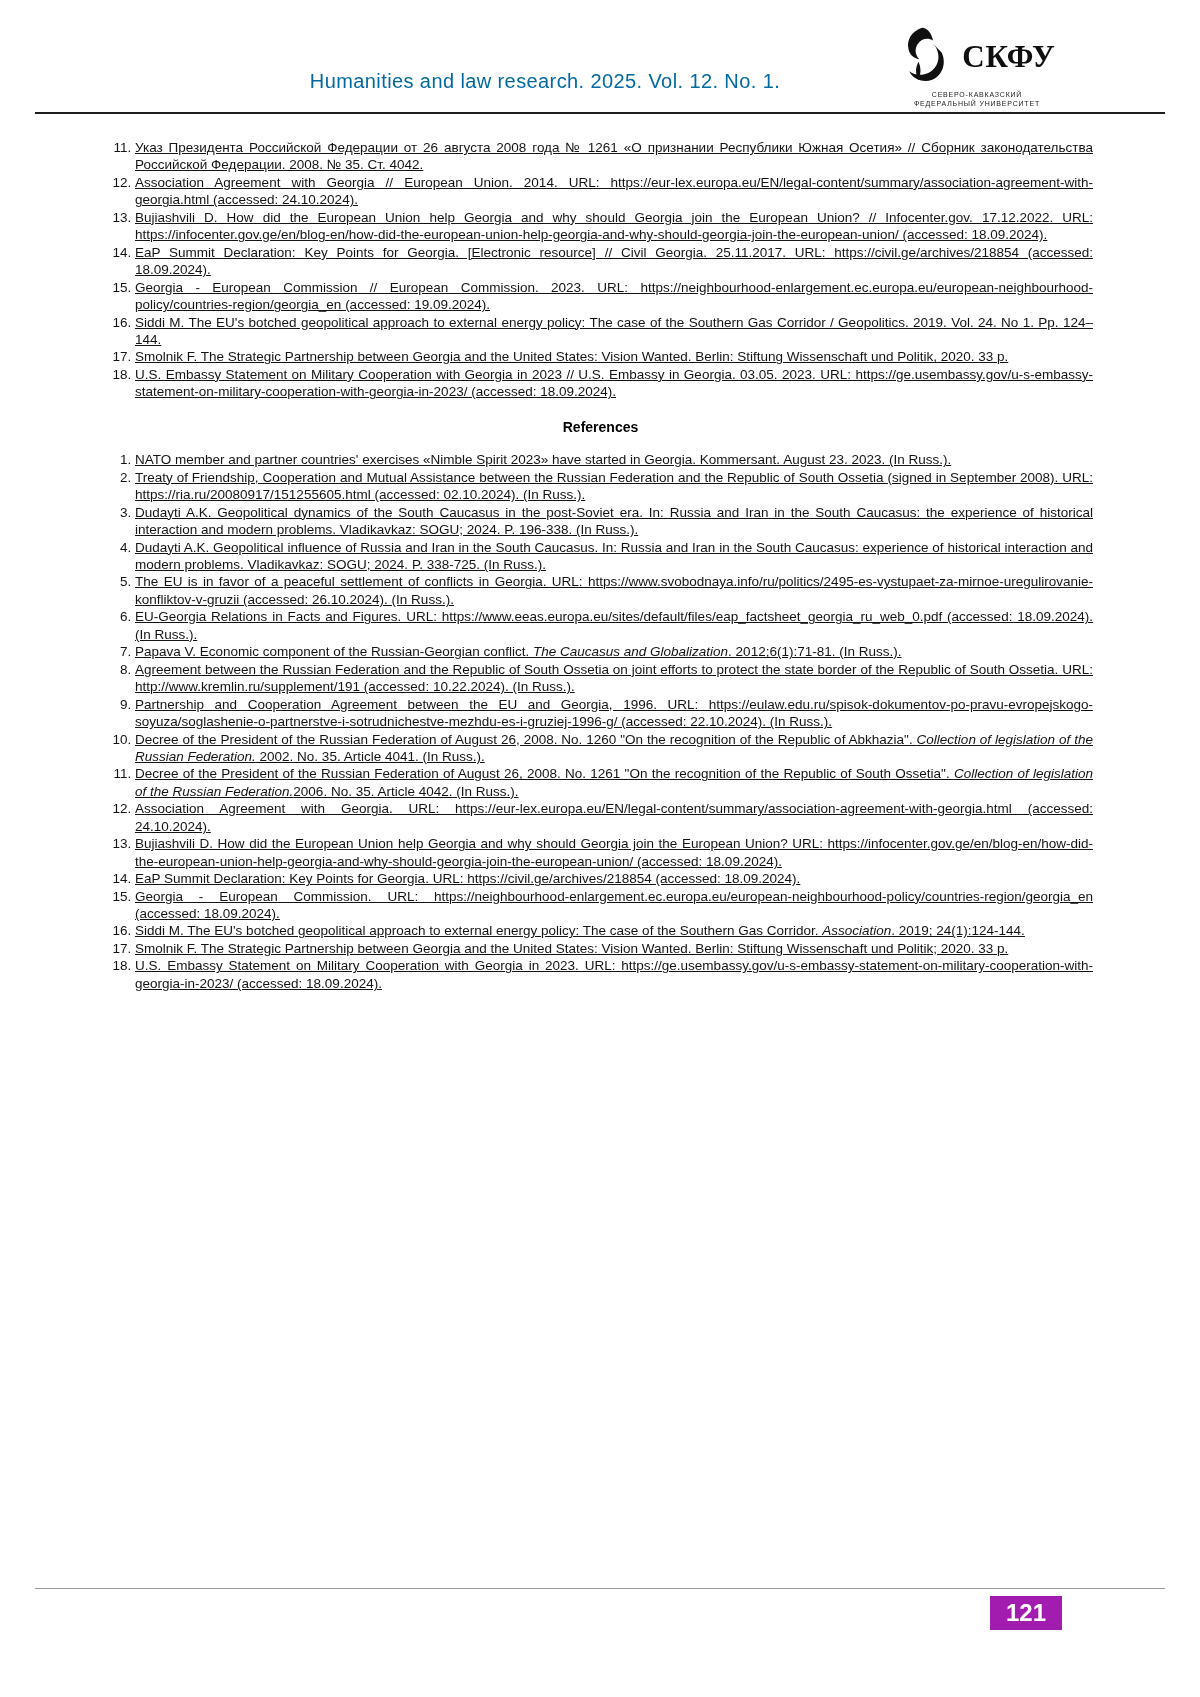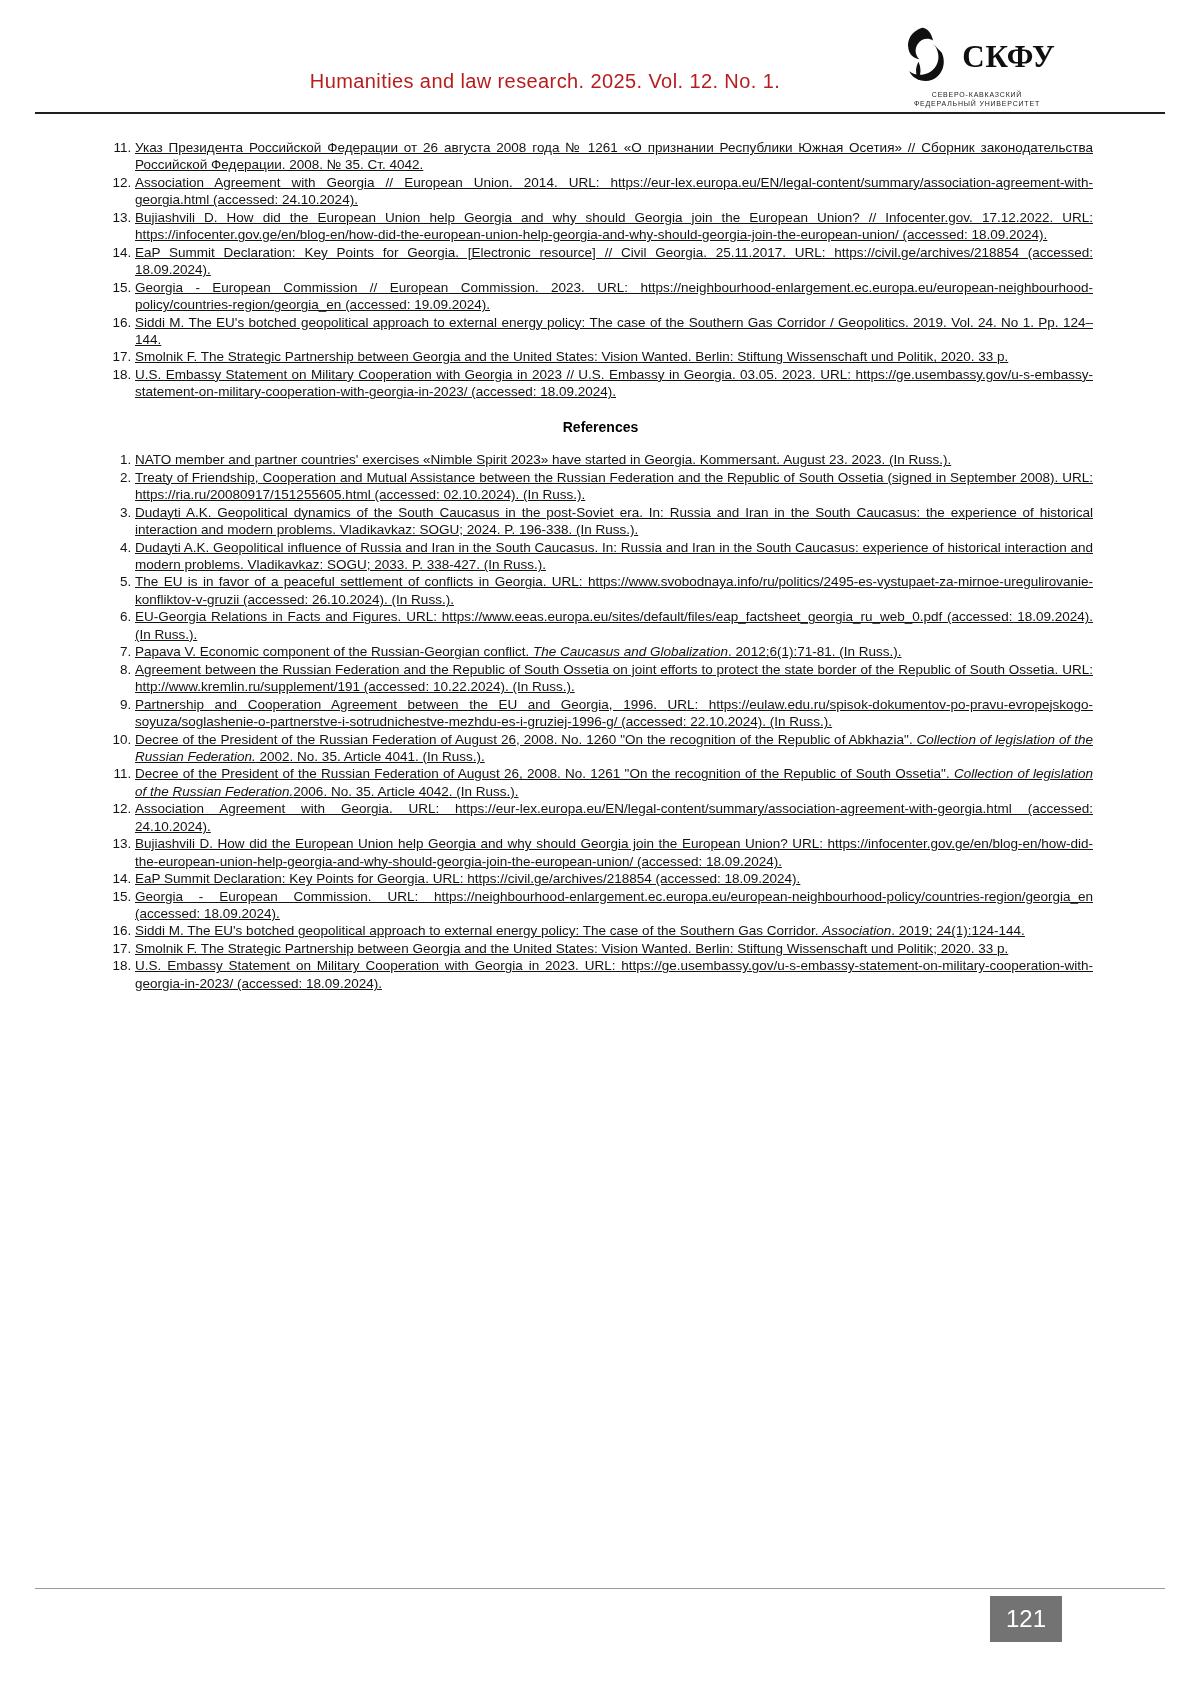--- a/index.html
+++ b/index.html
@@ -6,21 +6,21 @@
   html,body { background:#e9e9e9; }
   body { font-family:"Liberation Sans", sans-serif; }
   .page {
     position:relative; width:1200px; height:1697px; margin:0 auto;
     background:#ffffff; color:#1b1b1b; overflow:hidden;
   }
 
   
   .journal-title {
     position:absolute; top:70px; left:90px; width:910px;
-    text-align:center; font-size:20px; letter-spacing:0.4px; color:#b91c1c;
+    text-align:center; font-size:20px; letter-spacing:0.4px; color:#0369a1;
   }
   .logo {
     position:absolute; top:26px; left:892px; width:170px; text-align:center; color:#0f0f0f;
   }
   .logo-row { display:flex; align-items:center; justify-content:center; gap:16px; }
   .logo-acronym { font-size:31px; font-weight:bold; letter-spacing:1px; font-family:"Liberation Serif", serif; }
   .logo-caption { margin-top:2px; font-size:7px; letter-spacing:0.8px; line-height:9px; color:#222; }
   .header-rule {
     position:absolute; top:112px; left:35px; width:1130px;
     border-top:2px solid #1f1f1f;
@@ -38,22 +38,22 @@
     text-align:center; font-weight:bold; font-size:14px;
     margin:18px 0 15px 0; color:#000000;
   }
 
   
   .footer-rule {
     position:absolute; top:1588px; left:35px; width:1130px;
     border-top:1px solid #9a9a9a;
   }
   .page-number-badge {
-    position:absolute; top:1596px; right:138px; width:72px; height:46px;
-    background:#737373; color:#ffffff; font-size:24px; font-weight:normal;
+    position:absolute; top:1596px; right:138px; width:72px; height:34px;
+    background:#a21caf; color:#ffffff; font-size:24px; font-weight:bold;
     display:flex; align-items:center; justify-content:center;
   }
 </style>
 </head>
 <body>
 
 <div class="page">
 
   <div class="journal-title">Humanities and law research. 2025. Vol. 12. No. 1.</div>
 
@@ -88,21 +88,21 @@
         <li><span>Smolnik F. The Strategic Partnership between Georgia and the United States: Vision Wanted. Berlin: Stiftung Wissenschaft und Politik, 2020. 33 p.</span></li>
         <li><span>U.S. Embassy Statement on Military Cooperation with Georgia in 2023 // U.S. Embassy in Georgia. 03.05. 2023. URL: https://ge.usembassy.gov/u-s-embassy-statement-on-military-cooperation-with-georgia-in-2023/ (accessed: 18.09.2024).</span></li>
       </ol>
 
     <div class="references-heading">References</div>
 
     <ol class="ref-list" start="1">
         <li><span>NATO member and partner countries' exercises «Nimble Spirit 2023» have started in Georgia. Kommersant. August 23. 2023. (In Russ.).</span></li>
         <li><span>Treaty of Friendship, Cooperation and Mutual Assistance between the Russian Federation and the Republic of South Ossetia (signed in September 2008). URL: https://ria.ru/20080917/151255605.html (accessed: 02.10.2024). (In Russ.).</span></li>
         <li><span>Dudayti A.K. Geopolitical dynamics of the South Caucasus in the post-Soviet era. In: Russia and Iran in the South Caucasus: the experience of historical interaction and modern problems. Vladikavkaz: SOGU; 2024. P. 196-338. (In Russ.).</span></li>
-        <li><span>Dudayti A.K. Geopolitical influence of Russia and Iran in the South Caucasus. In: Russia and Iran in the South Caucasus: experience of historical interaction and modern problems. Vladikavkaz: SOGU; 2033. P. 338-427. (In Russ.).</span></li>
+        <li><span>Dudayti A.K. Geopolitical influence of Russia and Iran in the South Caucasus. In: Russia and Iran in the South Caucasus: experience of historical interaction and modern problems. Vladikavkaz: SOGU; 2024. P. 338-725. (In Russ.).</span></li>
         <li><span>The EU is in favor of a peaceful settlement of conflicts in Georgia. URL: https://www.svobodnaya.info/ru/politics/2495-es-vystupaet-za-mirnoe-uregulirovanie-konfliktov-v-gruzii (accessed: 26.10.2024). (In Russ.).</span></li>
         <li><span>EU-Georgia Relations in Facts and Figures. URL: https://www.eeas.europa.eu/sites/default/files/eap_factsheet_georgia_ru_web_0.pdf (accessed: 18.09.2024). (In Russ.).</span></li>
         <li><span>Papava V. Economic component of the Russian-Georgian conflict. </span><span class="it">The Caucasus and Globalization</span><span>. 2012;6(1):71-81. (In Russ.).</span></li>
         <li><span>Agreement between the Russian Federation and the Republic of South Ossetia on joint efforts to protect the state border of the Republic of South Ossetia. URL: http://www.kremlin.ru/supplement/191 (accessed: 10.22.2024). (In Russ.).</span></li>
         <li><span>Partnership and Cooperation Agreement between the EU and Georgia, 1996. URL: https://eulaw.edu.ru/spisok-dokumentov-po-pravu-evropejskogo-soyuza/soglashenie-o-partnerstve-i-sotrudnichestve-mezhdu-es-i-gruziej-1996-g/ (accessed: 22.10.2024). (In Russ.).</span></li>
         <li><span>Decree of the President of the Russian Federation of August 26, 2008. No. 1260 "On the recognition of the Republic of Abkhazia". </span><span class="it">Collection of legislation of the Russian Federation.</span><span> 2002. No. 35. Article 4041. (In Russ.).</span></li>
         <li><span>Decree of the President of the Russian Federation of August 26, 2008. No. 1261 "On the recognition of the Republic of South Ossetia". </span><span class="it">Collection of legislation of the Russian Federation.</span><span>2006. No. 35. Article 4042. (In Russ.).</span></li>
         <li><span>Association Agreement with Georgia. URL: https://eur-lex.europa.eu/EN/legal-content/summary/association-agreement-with-georgia.html (accessed: 24.10.2024).</span></li>
         <li><span>Bujiashvili D. How did the European Union help Georgia and why should Georgia join the European Union? URL: https://infocenter.gov.ge/en/blog-en/how-did-the-european-union-help-georgia-and-why-should-georgia-join-the-european-union/ (accessed: 18.09.2024).</span></li>
         <li><span>EaP Summit Declaration: Key Points for Georgia. URL: https://civil.ge/archives/218854 (accessed: 18.09.2024).</span></li>

